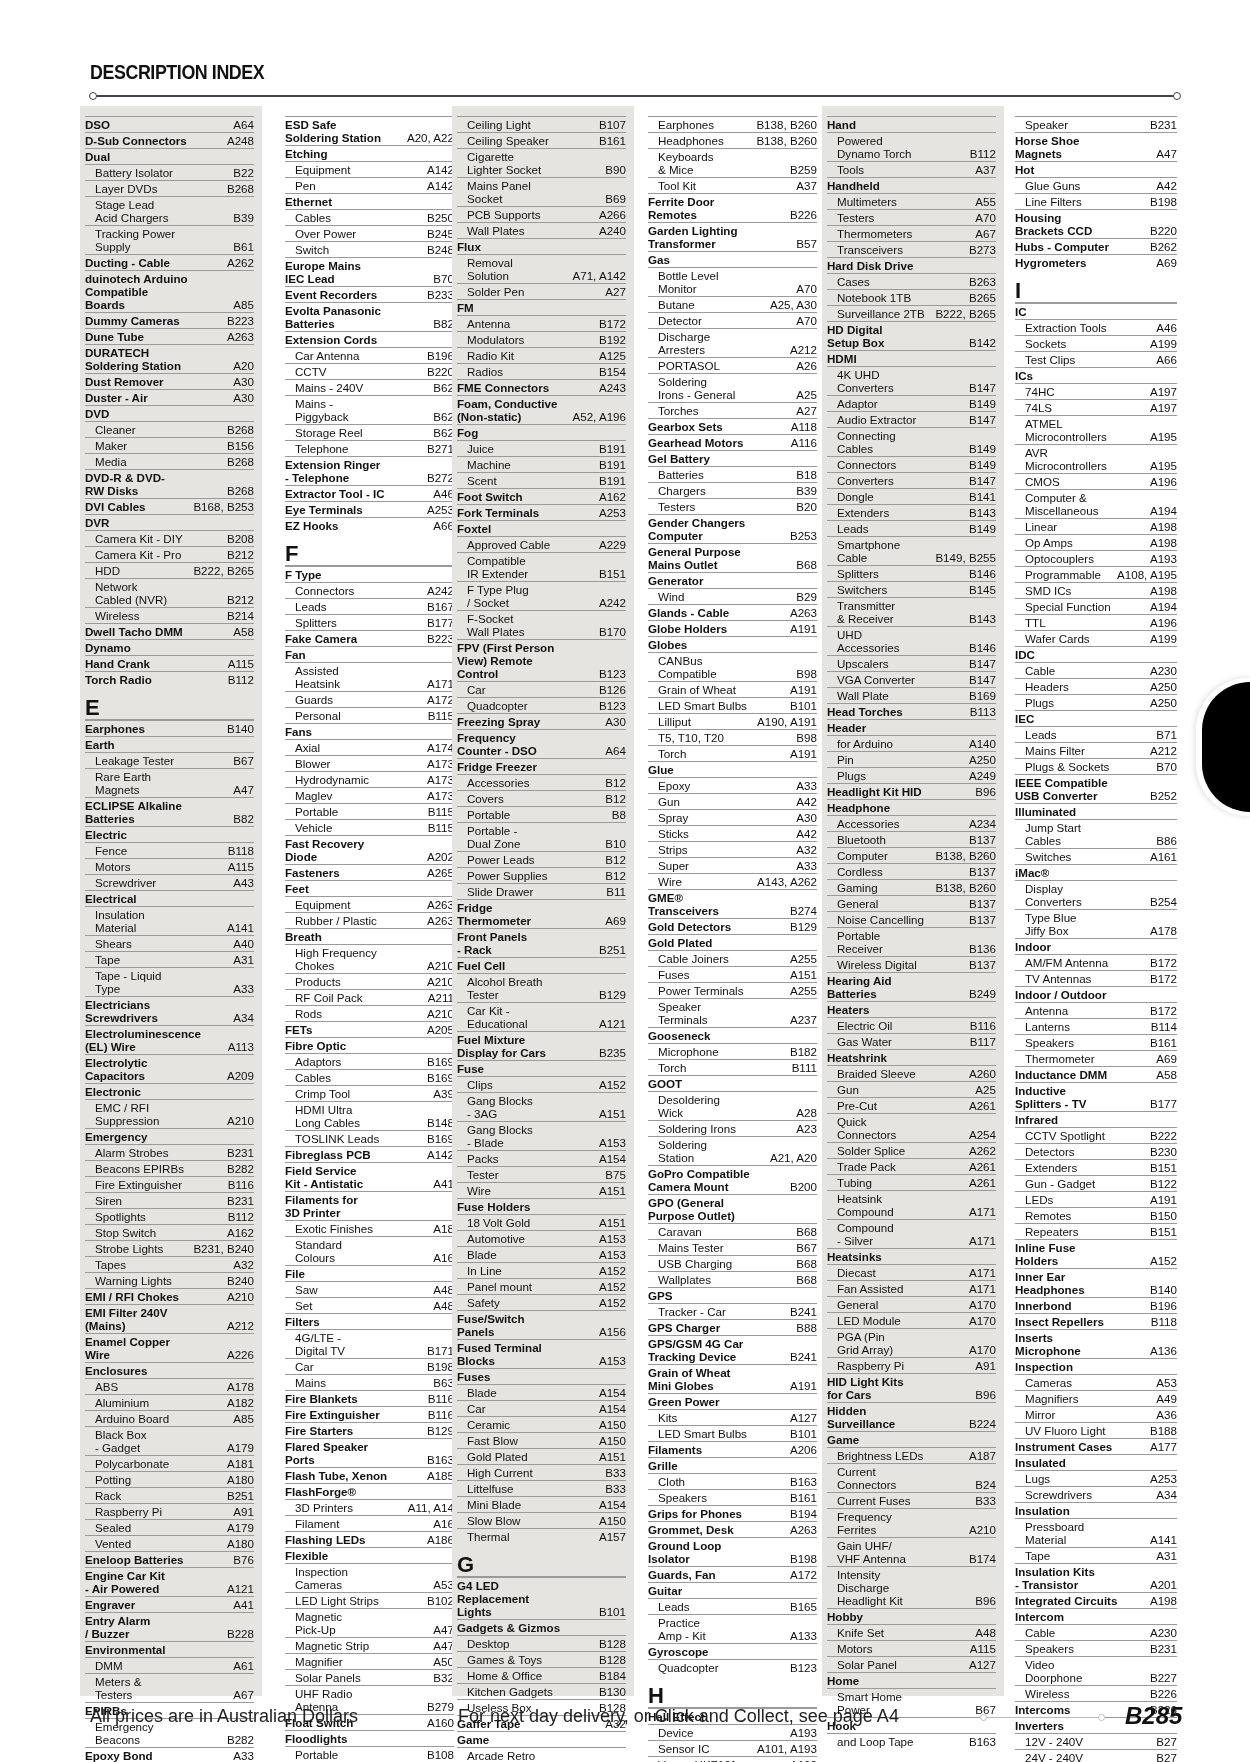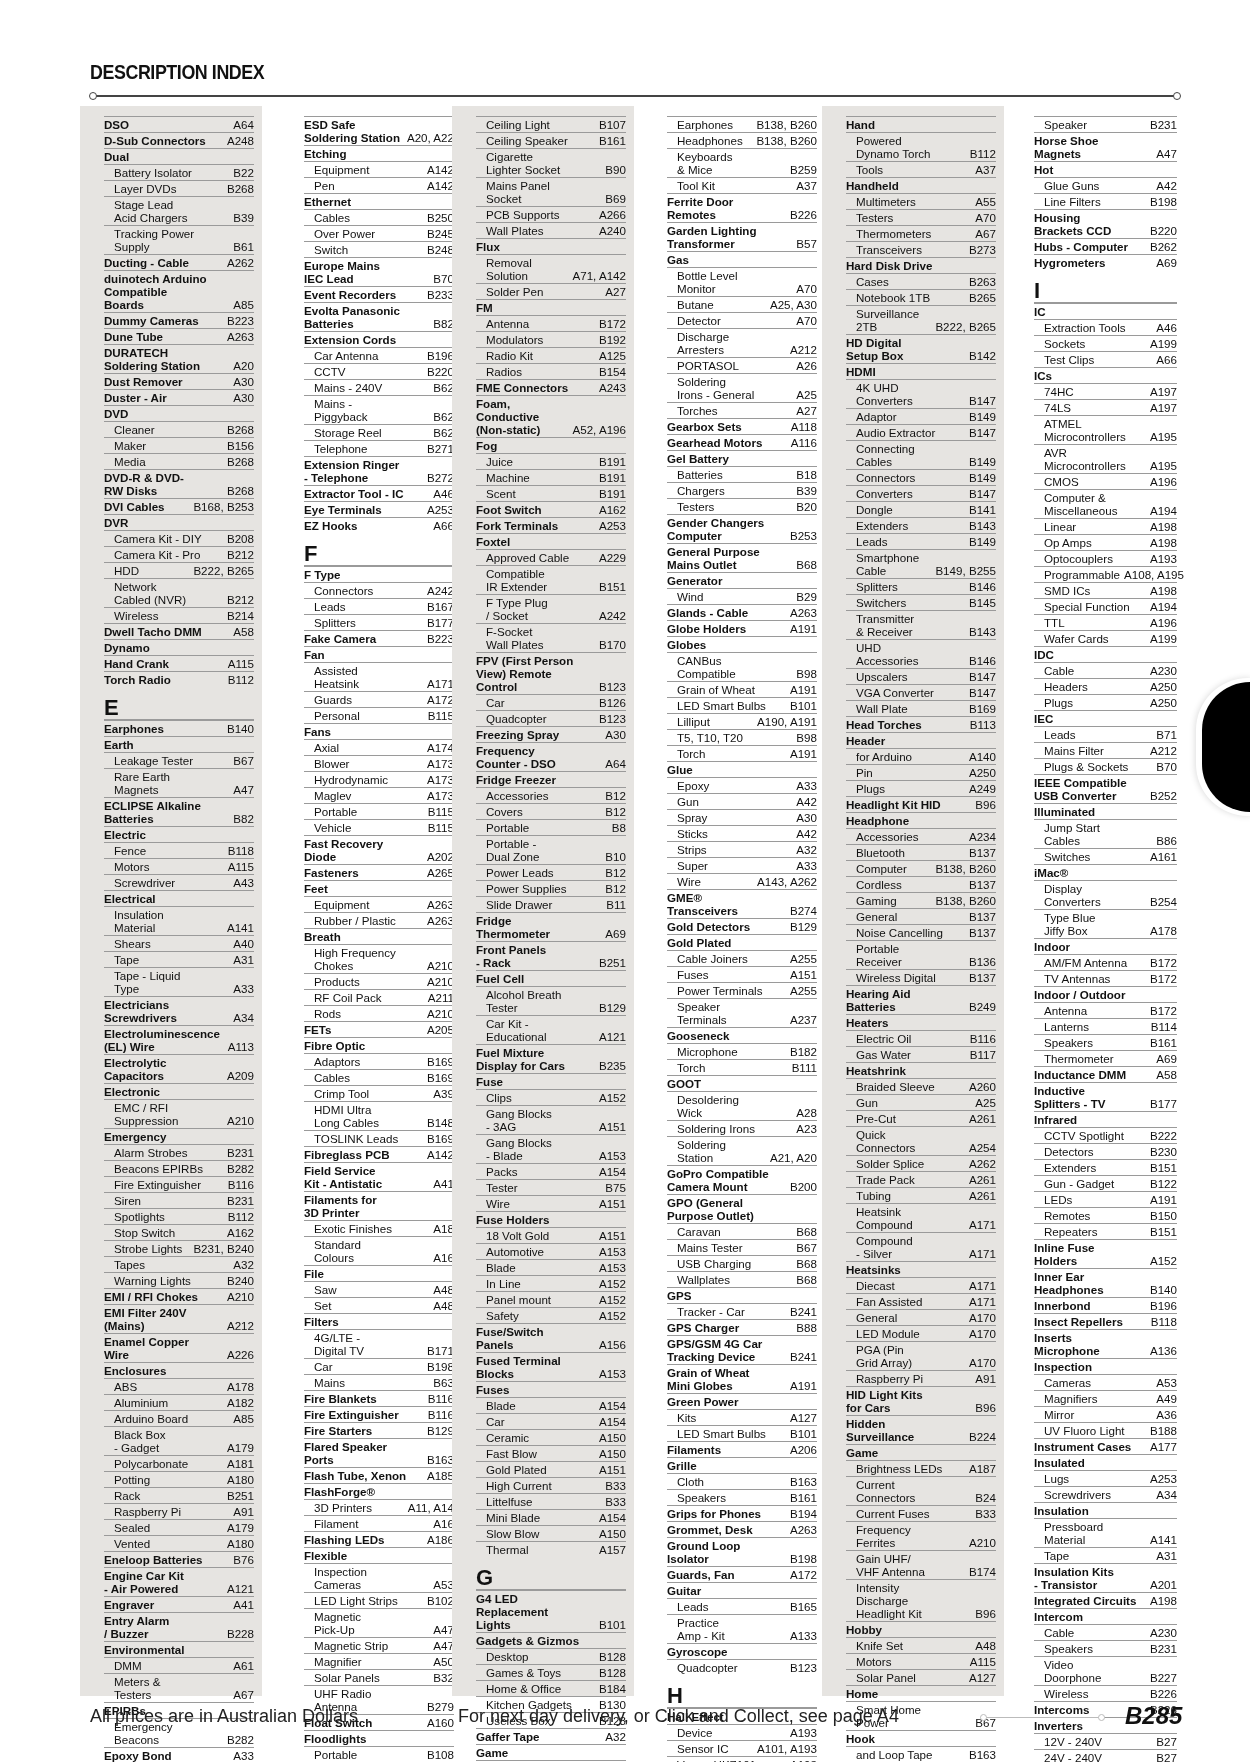--- a/index.html
+++ b/index.html
@@ -1,21 +1,21 @@
 <!DOCTYPE html>
 <html><head>
 <meta charset="utf-8">
 <style>
   html,body{margin:0;padding:0;background:#fff;}
   body{width:1250px;height:1762px;position:relative;overflow:hidden;font-family:"Liberation Sans","DejaVu Sans",sans-serif;color:#111;}
   .title{position:absolute;left:90px;top:60px;font-family:"Liberation Sans",sans-serif;font-weight:bold;font-size:21px;letter-spacing:-0.5px;transform:scaleX(0.85);transform-origin:left;}
   .rule{position:absolute;left:95px;top:95px;width:1080px;height:2px;background:#444;}
   .rule:before,.rule:after{content:"";position:absolute;top:-3px;width:6px;height:6px;border:1px solid #444;border-radius:50%;background:#fff;}
   .rule:before{left:-6px}.rule:after{right:-6px}
-  .col{position:absolute;top:106px;width:182px;height:1590px;box-sizing:border-box;padding:10px 8px 0 24px;}
+  .col{position:absolute;top:106px;width:182px;height:1590px;box-sizing:border-box;padding:10px 8px 0 5px;}
   .col.gray{background:#e6e4e1;}
   .row{display:flex;justify-content:space-between;align-items:flex-end;font-size:11.6px;line-height:13px;border-top:1px solid #9a9a9a;padding:1px 0 1px 0;transform-origin:left;}
   .row .lbl{white-space:pre-line;}
   .row.h .lbl{font-weight:bold;}
   .row.s .lbl{padding-left:10px;}
   .row .pg{white-space:nowrap;padding-left:4px;}
   .letter{font-weight:bold;font-size:22px;line-height:22px;padding-top:10px;border-bottom:1px solid #9a9a9a;}
   .tab{position:absolute;right:0;top:682px;width:48px;height:130px;background:#000;border-radius:65px 0 0 65px;box-shadow:-2px 0 0 4px #fff, -3px 0 6px 4px #ddd;}
   .footer{position:absolute;top:1706px;font-size:18px;color:#222;}
   .f1{left:90px}.f2{left:458px}

